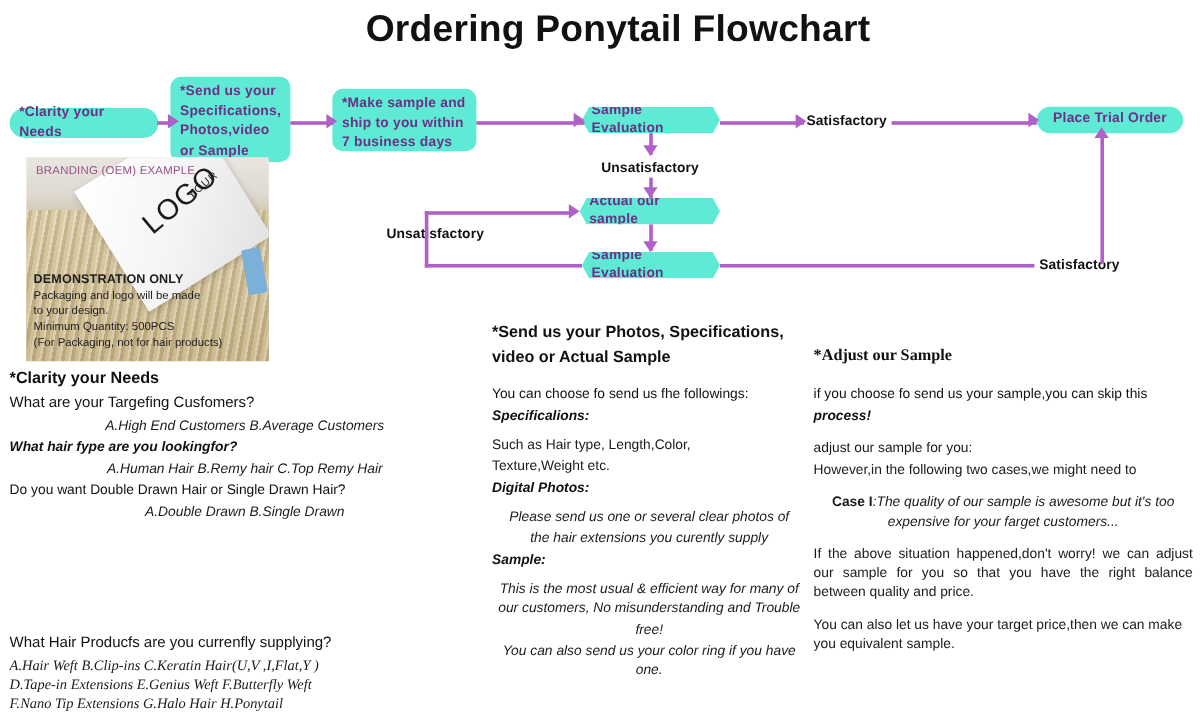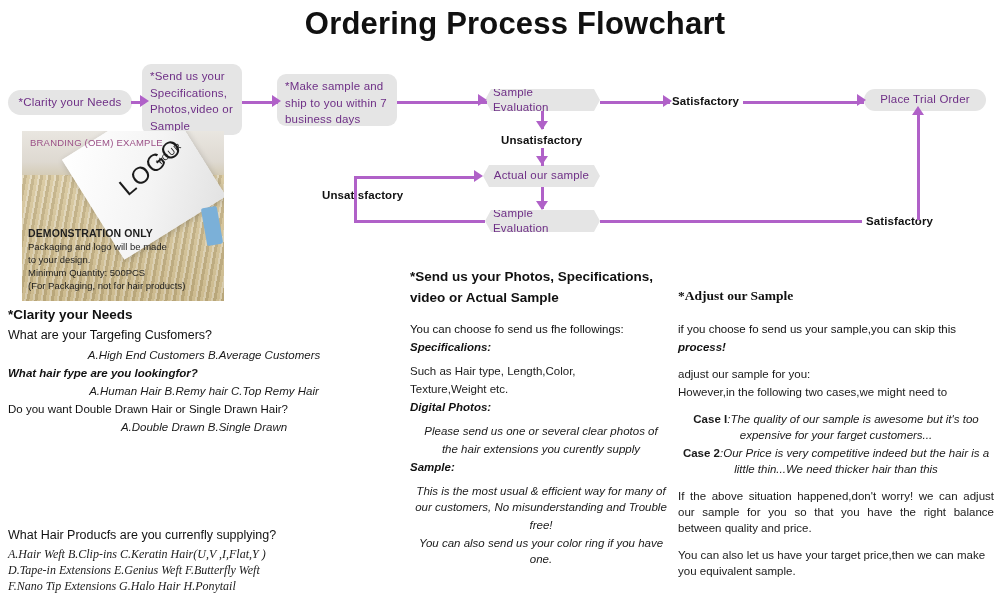--- a/index.html
+++ b/index.html
@@ -19,23 +19,23 @@
     text-align:center;
     font-size:31px;font-weight:bold;letter-spacing:.2px;
     color:#111;
     padding-left:30px;box-sizing:border-box;
   }
 
   
   .flow{position:absolute;left:0;top:58px;width:1000px;height:185px;}
   .node{
     position:absolute;
-    background:#e5e5e5;
+    background:#5eead4;
     color:#6e2f86;
-    font-weight:normal;
+    font-weight:bold;
     font-size:11.5px;
     line-height:15.5px;
     border-radius:9px;
     box-sizing:border-box;
     padding:3px 8px;
     display:flex;align-items:center;
     letter-spacing:.2px;
   }
   .node.pill{border-radius:14px;}
   .node.oct{
@@ -118,21 +118,21 @@
   .gap{height:9px;}
   .gap-s{height:6px;}
   .just{text-align:justify;}
   .case b{font-weight:bold;font-style:normal;}
 </style>
 </head>
 <body>
 
 <div class="page">
 
-  <div class="title">Ordering Process Flowchart</div>
+  <div class="title">Ordering Ponytail Flowchart</div>
 
   <div class="flow">
 
     <div class="node pill" style="left:8px;top:32px;width:124px;height:25px;justify-content:center;">*Clarity your Needs</div>
 
     <div class="node" style="left:142px;top:6px;width:100px;height:71px;align-items:flex-start;padding-top:4px;line-height:16.5px;">*Send us your Specifications, Photos,video or Sample</div>
 
     <div class="node" style="left:277px;top:16px;width:120px;height:52px;align-items:flex-start;padding-top:4px;line-height:16.5px;">*Make sample and ship to you within 7 business days</div>
 
     <div class="node oct" style="left:485px;top:31px;width:115px;height:22px;justify-content:center;">Sample Evaluation</div>
@@ -238,20 +238,19 @@
   <div class="col c3">
     <div class="h-big" style="font-size:13.5px;font-family:Liberation Serif, serif;">*Adjust our Sample</div>
     <div class="gap"></div>
     <div class="t-b">if you choose fo send us your sample,you can skip this</div>
     <div class="t-bi">process!</div>
     <div class="gap"></div>
     <div class="t-n">adjust our sample for you:</div>
     <div class="t-n">However,in the following two cases,we might need to</div>
     <div class="gap"></div>
     <div class="t-i case"><b>Case I</b><span>:The quality of our sample is awesome but it's too expensive for your farget customers...</span></div>
-    <div class="t-i case"><b>Case 2</b><span>:Our Price is very competitive indeed but the hair is a little thin...We need thicker hair than this</span></div>
     <div class="gap"></div>
     <div class="t-n just">If the above situation happened,don't worry! we can adjust our sample for you so that you have the right balance between quality and price.</div>
     <div class="gap"></div>
     <div class="t-n">You can also let us have your target price,then we can make you equivalent sample.</div>
   </div>
 
 </div>
 
 </body></html>

